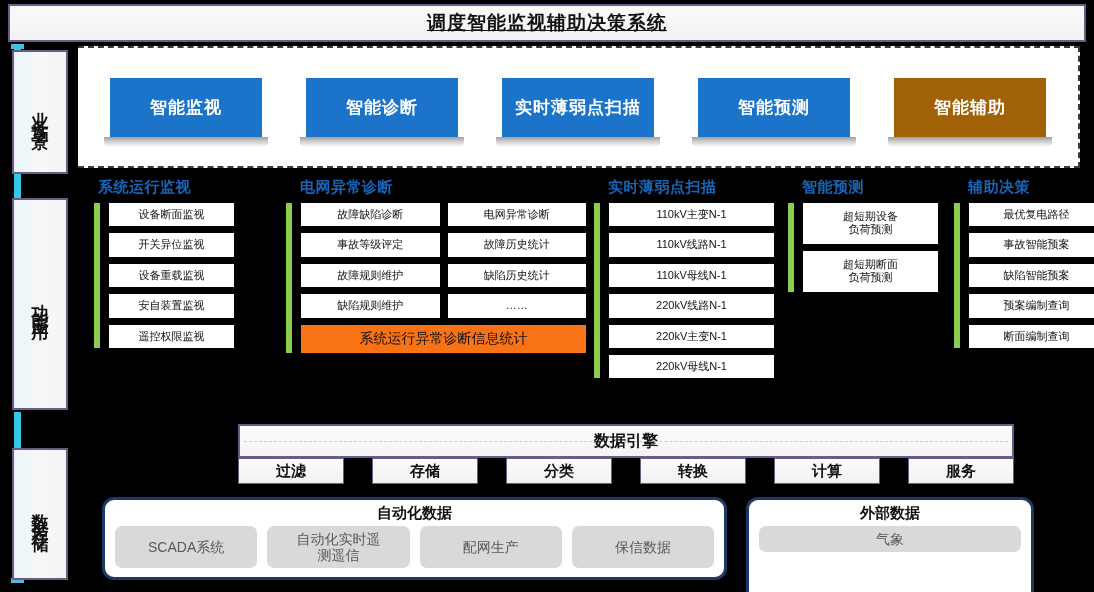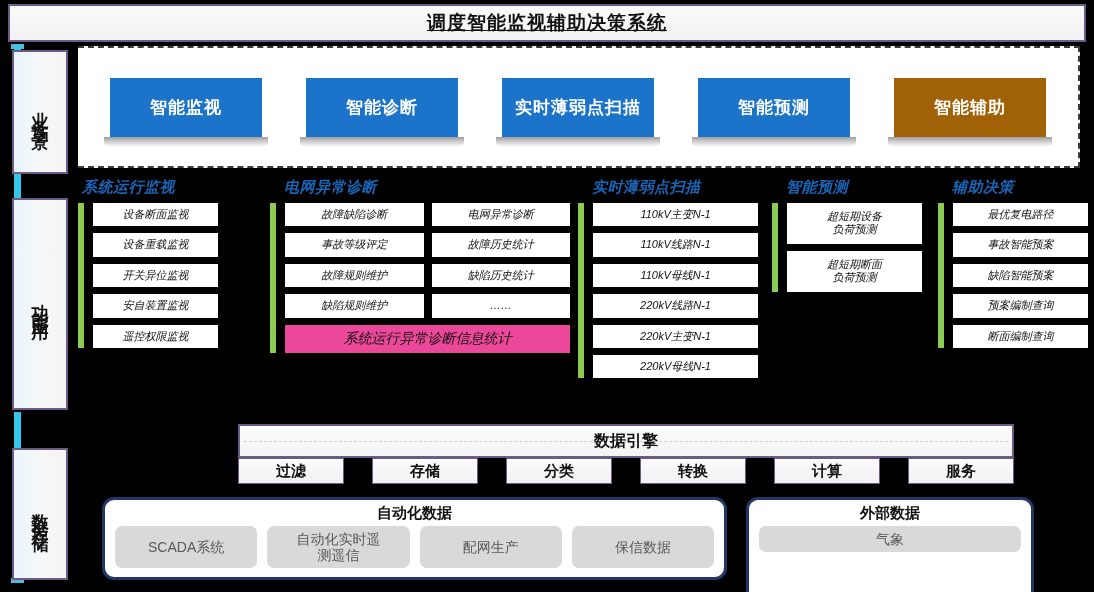--- a/index.html
+++ b/index.html
@@ -64,36 +64,36 @@
   }
   .scen-shelf {
     position: absolute; left: -6px; right: -6px; top: 100%;
     height: 10px;
     background: linear-gradient(180deg,#9d9d9d 0%,#c9c9c9 40%,#ffffff 100%);
     border-radius: 0 0 5px 5px;
     z-index: 1;
   }
 
   
-  .fn-area { position: absolute; left: 78px; top: 178px; width: 810px; height: 242px; font-style: italic; }
+  .fn-area { position: absolute; left: 94px; top: 178px; width: 810px; height: 242px; }
   .fn-col { position: absolute; top: 0; }
   .fn-head {
     font-size: 15px; font-weight: bold; color: #1766b8;
     letter-spacing: 0.5px; margin-bottom: 6px; white-space: nowrap;
   }
   .fn-body { position: relative; display: flex; }
   .greenbar { width: 6px; background: #8dcc50; align-self: stretch; flex: none; }
   .fn-cols { display: flex; gap: 8px; padding-left: 9px; }
   .fn-list { display: flex; flex-direction: column; gap: 7px; }
   .fn-item {
     background: #fff; color: #111; font-size: 11px;
     text-align: center; padding: 5px 8px; line-height: 1.22; white-space: nowrap;
   }
   .fn-item.two { padding: 7px 8px; white-space: normal; }
-  .fn-wide { background:#ec4899; color:#111; font-size:14px; text-align:center; padding:5px 8px; }
+  .fn-wide { background:#f97316; color:#111; font-size:14px; text-align:center; padding:5px 8px; }
   .stack { display:flex; flex-direction:column; gap:7px; }
 
   
   .engine-wrap { position: absolute; left: 238px; top: 424px; width: 776px; }
   .engine-box {
     height: 34px; background: linear-gradient(180deg,#fcfcfc 0%,#f4f4f4 100%);
     border: 2px solid #6b5b85;
     display: flex; align-items: center; justify-content: center;
     position: relative;
   }
@@ -185,22 +185,22 @@
 
   <div class="fn-area" id="fn-area">
       <div class="fn-col" style="left: 0px; width: 140px;">
         <div class="fn-head" style="color: rgb(23, 102, 184); padding-left: 4px;">系统运行监视</div>
         <div class="fn-body">
           <div class="greenbar" style="background: rgb(141, 204, 80);"></div>
           <div class="stack" style="flex: 1 1 0%;">
             <div class="fn-cols">
               <div class="fn-list" style="flex: 1 1 0%;">
                 <div class="fn-item">设备断面监视</div>
+                <div class="fn-item">开关异位监视</div>
                 <div class="fn-item">设备重载监视</div>
-                <div class="fn-item">开关异位监视</div>
                 <div class="fn-item">安自装置监视</div>
                 <div class="fn-item">遥控权限监视</div>
               </div>
             </div>
           </div>
         </div>
       </div>
       <div class="fn-col" style="left: 192px; width: 300px;">
         <div class="fn-head" style="color: rgb(23, 102, 184); padding-left: 14px;">电网异常诊断</div>
         <div class="fn-body">

